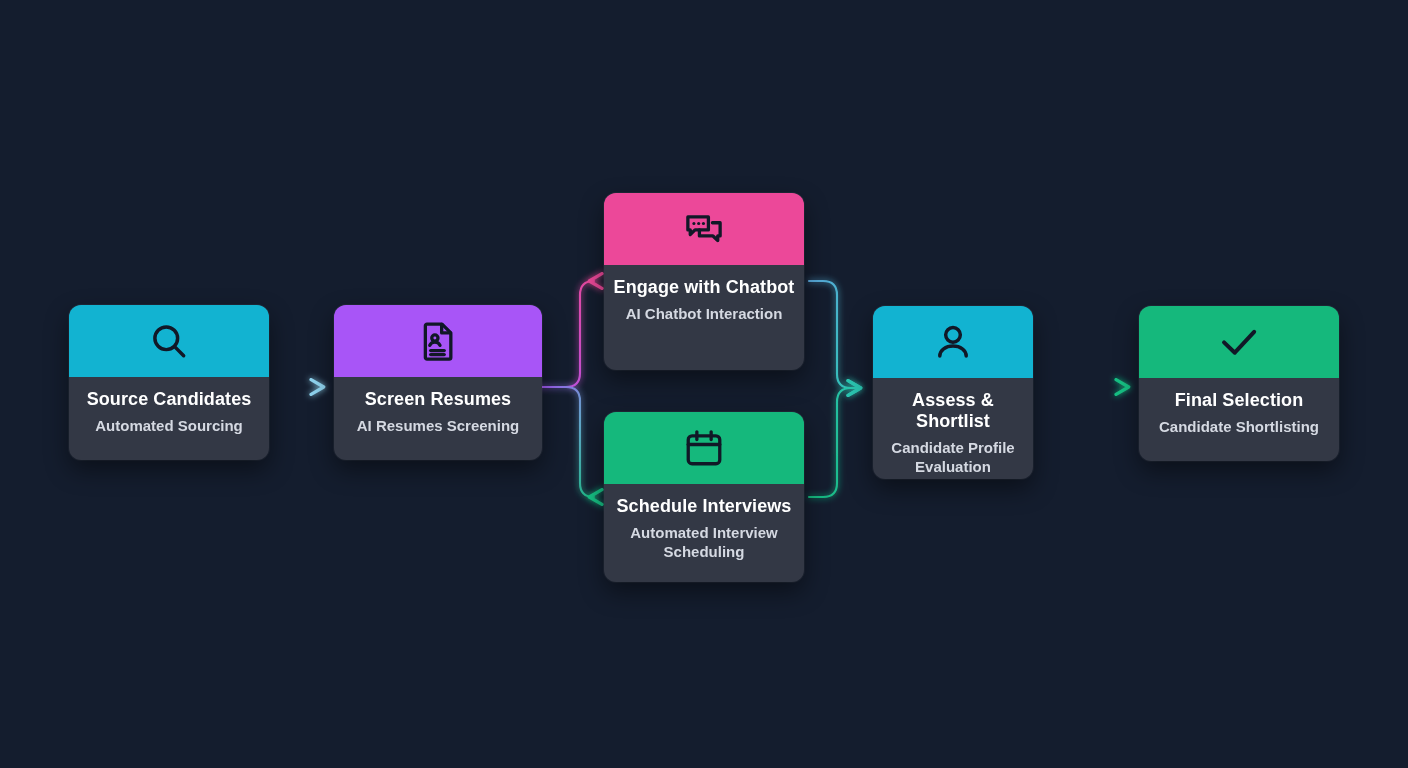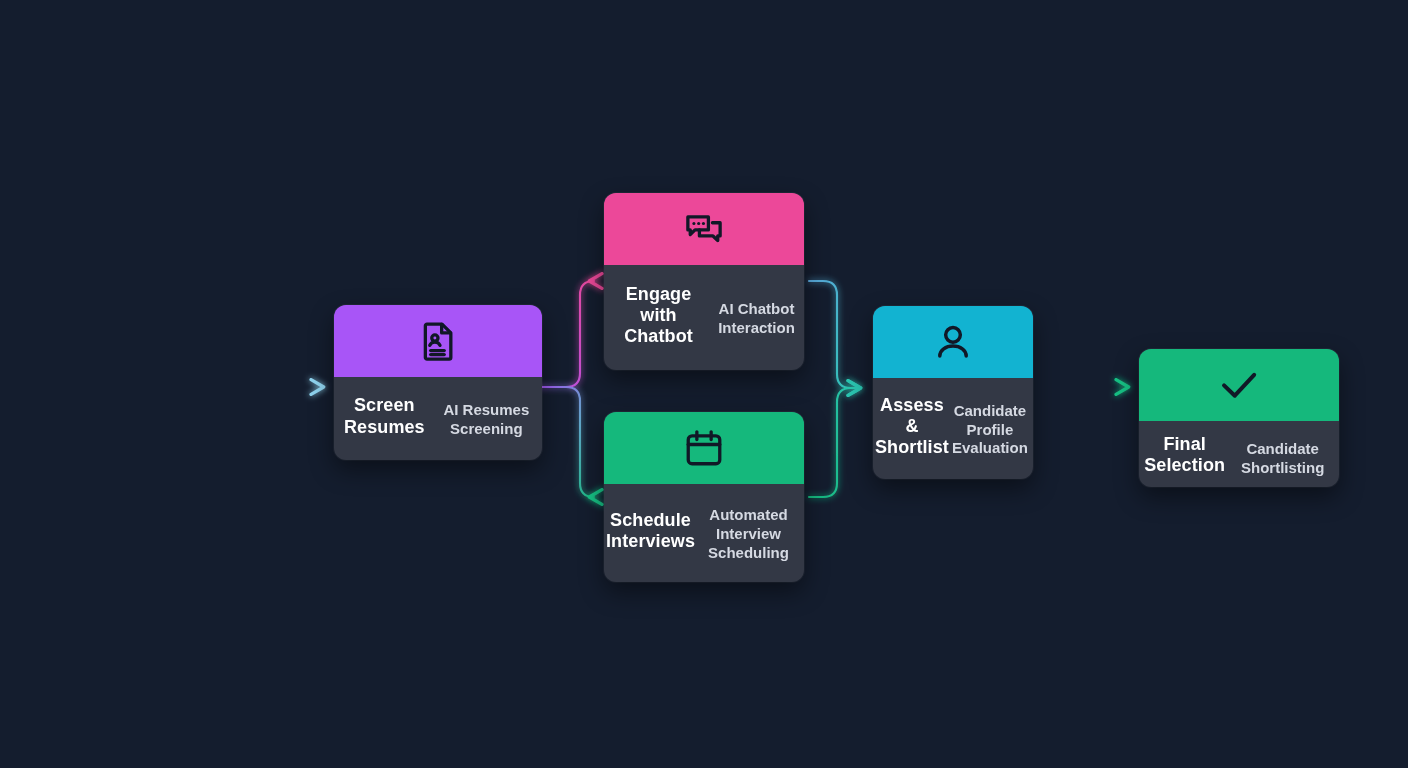--- a/index.html
+++ b/index.html
@@ -24,21 +24,21 @@
   .node-header{
     height:72px;
     display:flex;align-items:center;justify-content:center;
     flex:0 0 auto;
   }
   .node-header svg{display:block;}
   .node-body{
     flex:1 1 auto;
     padding:12px 2px 16px;
     text-align:center;
-    display:flex;flex-direction:row;align-items:center;justify-content:flex-start;
+    display:flex;flex-direction:column;align-items:center;justify-content:flex-start;
   }
   .node-title{
     color:#ffffff;
     font-size:18px;
     font-weight:700;
     line-height:1.18;
     letter-spacing:.1px;
   }
   .node-sub{
     color:#d5d9e2;
@@ -111,20 +111,34 @@
       <path d="M539,387 L566,387 Q580,387 580,401 L580,483 Q580,497 594,497 L591,497" stroke="url(#g-scr-sched)" marker-end="url(#ah-green)"></path>
 
       <path d="M809,281 L823,281 Q837,281 837,295 L837,374 Q837,388 851,388 L859,388" stroke="url(#g-chat-ass)" marker-end="url(#ah-teal)"></path>
 
       <path d="M809,497 L823,497 Q837,497 837,483 L837,402 Q837,388 851,388 L859,388" stroke="url(#g-sched-ass)" marker-end="url(#ah-teal)"></path>
 
       <path d="M1078,387 L1127,387" stroke="url(#g-ass-fin)" marker-end="url(#ah-green)"></path>
     </g>
   </svg>
 
+  <div class="node" style="left:69px;top:305px;width:200px;height:155px;">
+    <div class="node-header" style="background:#12b3d1;">
+      <span>
+        <svg width="44" height="44" viewBox="0 0 24 24" fill="none" stroke="#111827" stroke-width="1.9" stroke-linecap="round">
+          <circle cx="10.5" cy="10.5" r="6.2"></circle>
+            <line x1="15.2" y1="15.2" x2="20" y2="20"></line>
+        </svg>
+      </span>
+    </div>
+    <div class="node-body">
+      <div class="node-title">Source Candidates</div>
+      <div class="node-sub">Automated Sourcing</div>
+    </div>
+  </div>
 
   <div class="node" style="left:334px;top:305px;width:208px;height:155px;">
     <div class="node-header" style="background:#a855f7;">
       <span>
         <svg width="44" height="44" viewBox="0 0 24 24" fill="none" stroke="#111827" stroke-width="1.8" stroke-linecap="round" stroke-linejoin="round">
           <path d="M6 2.8h8.2L19 7.6V21a.9.9 0 0 1-.9.9H6a.9.9 0 0 1-.9-.9V3.7A.9.9 0 0 1 6 2.8z"></path>
           <path d="M14 2.9V7.6H18.8"></path>
           <circle cx="10.3" cy="10.4" r="1.7"></circle>
           <path d="M7.5 14.4c.5-1.2 1.6-1.8 2.8-1.8s2.3.6 2.8 1.8"></path>
           <line x1="8" y1="17.2" x2="15.4" y2="17.2"></line>
@@ -181,21 +195,21 @@
           <path d="M4.8 19.6c0-3.2 3.2-5.4 7.2-5.4s7.2 2.2 7.2 5.4"></path>
         </svg>
       </span>
     </div>
     <div class="node-body">
       <div class="node-title">Assess &amp; Shortlist</div>
       <div class="node-sub">Candidate Profile Evaluation</div>
     </div>
   </div>
 
-  <div class="node" style="left:1139px;top:306px;width:200px;height:138px;margin-top:43px;">
+  <div class="node" style="left:1139px;top:306px;width:200px;height:155px;">
     <div class="node-header" style="background:#15b87c;">
       <span>
         <svg width="46" height="46" viewBox="0 0 24 24" fill="none" stroke="#111827" stroke-width="2.1" stroke-linecap="round" stroke-linejoin="round">
           <path d="M4.2 12.2 L9.8 17.6 L19.9 6.7"></path>
         </svg>
       </span>
     </div>
     <div class="node-body">
       <div class="node-title">Final Selection</div>
       <div class="node-sub">Candidate Shortlisting</div>

